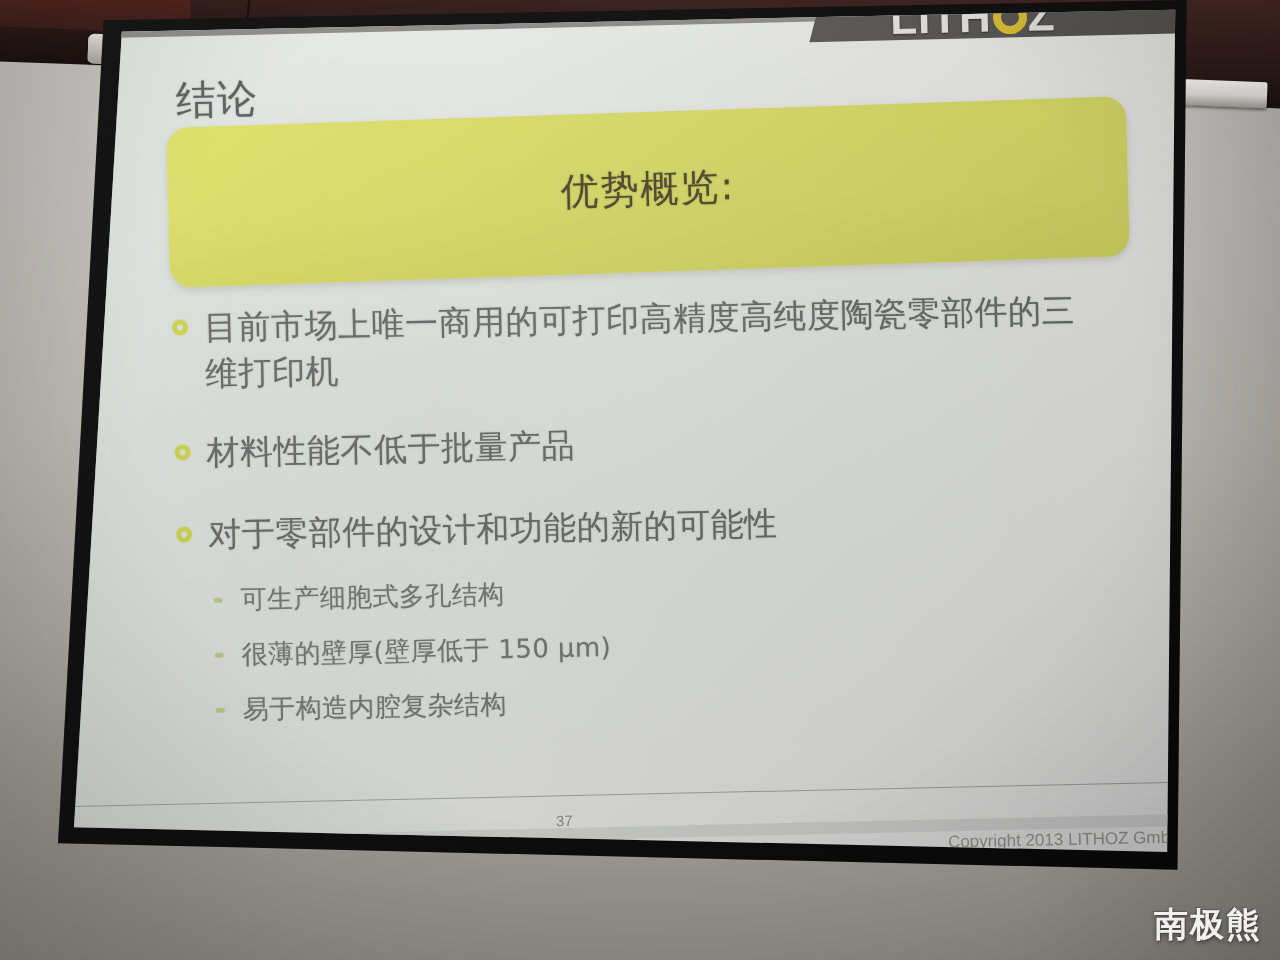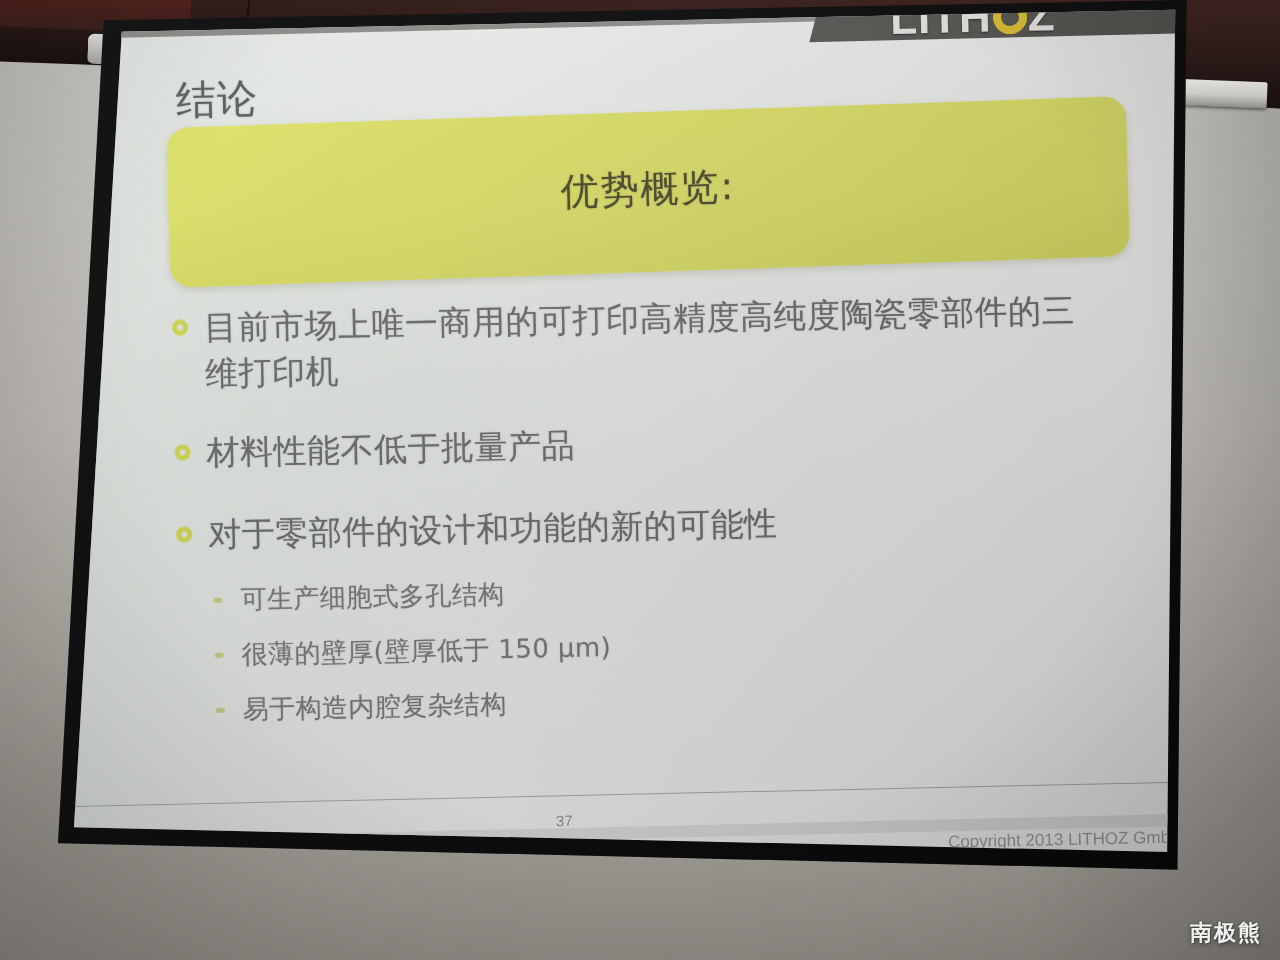--- a/index.html
+++ b/index.html
@@ -348,21 +348,21 @@
     position: absolute; inset: 0;
     pointer-events: none;
     background:
       radial-gradient(ellipse at 50% 40%, rgba(255,255,255,0.05) 0%, rgba(0,0,0,0.0) 55%, rgba(0,0,0,0.16) 100%);
   }
 
   
   .watermark {
     position: absolute;
     right: 18px; bottom: 12px;
-    font-size: 22px;
+    font-size: 34px;
     font-weight: 700;
     color: #f0f0ee;
     letter-spacing: 2px;
     font-family: Liberation Mono, monospace;
     text-shadow:
       1px 1px 0 rgba(60,60,60,0.55),
       -1px -1px 0 rgba(60,60,60,0.35),
       0 2px 5px rgba(0,0,0,0.45);
   }
 </style>

